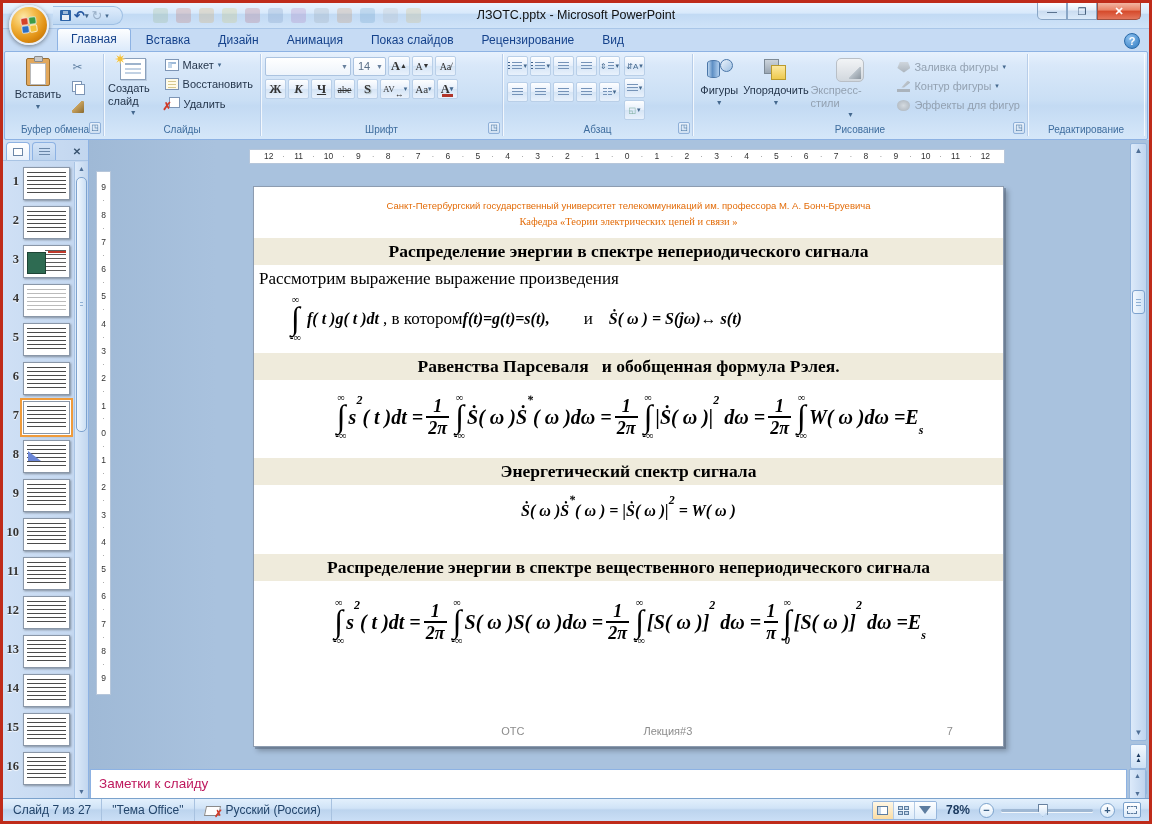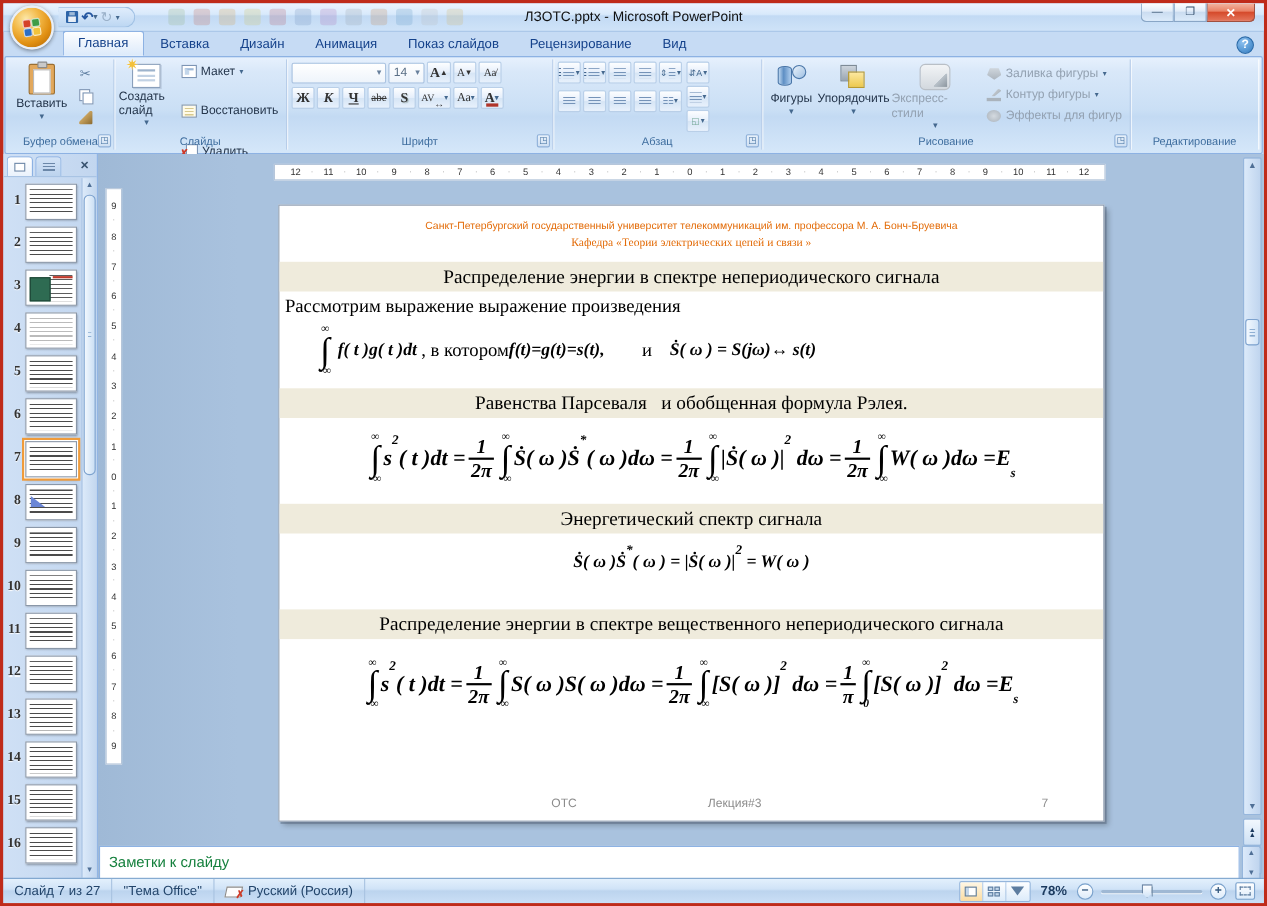--- a/index.html
+++ b/index.html
@@ -56,21 +56,21 @@
 .i-newslide{width:26px;height:22px;background:#fff;border:1px solid #8aa0bc;position:relative;box-shadow:1px 1px 0 #b9cbe0}
 .i-newslide::before{content:'✷';position:absolute;left:-7px;top:-8px;color:#f3c13a;font-size:14px;text-shadow:0 0 2px #fff}
 .i-newslide::after{content:'';position:absolute;left:4px;top:4px;right:4px;height:2px;background:#9db3cc;box-shadow:0 5px 0 #c2d2e4,0 9px 0 #c2d2e4}
 .mini-ico{width:14px;height:12px;border:1px solid #7d95b5;background:#fff;position:relative}
 .mini-ico.layout::after{content:'';position:absolute;inset:2px;border-top:2px solid #9db9d8;border-left:4px solid #c3d6ea}
 .mini-ico.reset{background:#fffbe8}
 .mini-ico.reset::after{content:'';position:absolute;inset:2px 2px 1px;background:repeating-linear-gradient(#d7c98e 0 1px,transparent 1px 3px)}
 .del-ico{position:relative;width:15px;height:13px}
 .del-ico .pg{position:absolute;right:0;top:0;width:11px;height:11px;background:#fff;border:1px solid #7d95b5}
 .del-ico .x{position:absolute;left:-2px;bottom:-3px;color:#cf3a28;font-weight:bold;font-size:11px}
-.slides-col{display:flex;flex-direction:column;gap:20px;margin-left:3px;padding-top:1px}
+.slides-col{display:flex;flex-direction:column;gap:3px;margin-left:3px;padding-top:1px}
 .font-rows{display:flex;flex-direction:column;gap:3px}
 .font-row1,.font-row2{display:flex;align-items:center;gap:2px}
 .combo{height:19px;border:1px solid #abc3e0;background:linear-gradient(#fff,#eef4fb);border-radius:2px;position:relative;display:flex;align-items:center;padding:0 13px 0 4px;font-size:11px;color:#5a6f86}
 .combo .arr{position:absolute;right:2px;top:5px;font-size:7px;color:#68809c}
 .fontname{width:86px}.fontsize{width:33px}
 .fbtn{min-width:21px;height:20px;display:flex;align-items:center;justify-content:center;border:1px solid #b9cfe8;border-radius:2px;background:linear-gradient(#fdfeff,#e6effb 48%,#d6e5f5 52%,#e8f1fc);font-family:"Liberation Serif",serif;font-size:12.5px;color:#333;padding:0 2px}
 .fbtn.b{font-weight:bold}.fbtn.i{font-style:italic;font-weight:bold}.fbtn.u{text-decoration:underline;font-weight:bold}
 .fbtn.st{text-decoration:line-through;font-size:10px}
 .fbtn.sh{text-shadow:1px 1px 1px #9aa;font-weight:bold}
 .fbtn.sp{font-size:9px;letter-spacing:0}
@@ -135,21 +135,21 @@
 .rm{flex:1;text-align:center;line-height:13px}
 .rdot{color:#8a8a8a;font-size:7px}
 .vruler{position:absolute;left:93px;top:168px;width:15px;height:524px;background:#fff;border:1px solid #b6c6da;display:flex;flex-direction:column;align-items:center;padding:3px 0;font-size:8.5px;color:#333;z-index:1}
 .vm{flex:1;display:flex;align-items:center;line-height:1}
 .vdot{color:#8a8a8a;font-size:7px;line-height:2px}
 
 
 .slide{position:absolute;left:250px;top:183px;width:751px;height:561px;background:#fff;border:1px solid #8d9cb0;box-shadow:2px 2px 0 rgba(88,104,126,.5),4px 4px 5px rgba(0,0,0,.25);font-family:"Liberation Serif",serif;z-index:1;overflow:hidden}
 .sl-h1{margin-top:13px;text-align:center;font-family:"Liberation Sans",sans-serif;font-size:9.5px;color:#e36c09}
 .sl-h2{margin-top:5px;text-align:center;font-size:10.5px;color:#e36c09}
-.band{margin-top:11px;background:#efebdc;text-align:center;font-weight:normal;font-size:17.5px;padding:3px 0;color:#000}
+.band{margin-top:11px;background:#efebdc;text-align:center;font-weight:bold;font-size:17.5px;padding:3px 0;color:#000}
 .band.b2{margin-top:4px}
 .band.b3{margin-top:4px}
 .band.b4{margin-top:17px}
 .sl-para{font-size:17px;margin:4px 0 0 5px;color:#000}
 .formula{display:flex;align-items:center;justify-content:center;color:#000}
 .f0{height:60px;justify-content:flex-start;padding-left:34px}
 .f1{height:74px}
 .f2{height:52px}
 .f3{height:82px}
 .fm{font-weight:bold;font-style:italic;font-size:16px;white-space:pre}
@@ -174,21 +174,21 @@
 
 .vscroll{position:absolute;right:2px;top:140px;width:17px;height:598px;background:linear-gradient(90deg,#dceafa,#bfd4ee);border:1px solid #96b6dc;border-radius:2px;z-index:2}
 .vs-arrow{height:14px;font-size:8px;text-align:center;color:#4f6f96;line-height:14px}
 .vs-arrow.dn{position:absolute;bottom:0;left:0;right:0}
 .vs-thumb{position:absolute;left:1px;right:1px;top:146px;height:24px;background:linear-gradient(90deg,#f4f9fe,#cfe2f6);border:1px solid #7da2ce;border-radius:3px}
 .vs-thumb::after{content:'';position:absolute;left:3px;right:3px;top:8px;height:7px;background:repeating-linear-gradient(to bottom,#8fb0d4 0 1px,transparent 1px 3px)}
 .navbtns{position:absolute;right:2px;top:741px;width:17px;z-index:2}
 .navbtn{height:25px;border:1px solid #96b6dc;background:linear-gradient(#f2f8fe,#cde0f4);display:flex;flex-direction:column;align-items:center;justify-content:center;font-size:6.5px;line-height:5px;color:#1b3a5f;margin-bottom:1px;border-radius:2px}
 
 
-.notes{position:absolute;left:87px;top:766px;right:22px;height:31px;background:#fff;border:1px solid #8db2e3;font-size:13.5px;color:#15803d;padding:6px 8px;z-index:2}
+.notes{position:absolute;left:87px;top:766px;right:22px;height:31px;background:#fff;border:1px solid #8db2e3;font-size:13.5px;color:#be185d;padding:6px 8px;z-index:2}
 .notes-scroll{position:absolute;right:3px;top:766px;width:17px;height:31px;background:linear-gradient(90deg,#dceafa,#bfd4ee);border:1px solid #96b6dc;font-size:7px;color:#4f6f96;display:flex;flex-direction:column;justify-content:space-between;align-items:center;padding:2px 0;z-index:2}
 
 
 .statusbar{position:absolute;left:0;right:0;bottom:0;height:23px;background:linear-gradient(#e3f0fc,#d0e3f7 42%,#bcd4ee 50%,#cbdff6);border-top:1px solid #7ba2cc;display:flex;align-items:center;font-size:12px;color:#23456b;z-index:5}
 .scell{padding:0 10px;border-right:1px solid #a8c2e0;height:100%;display:flex;align-items:center;gap:6px}
 .spell-ico{width:15px;height:12px;position:relative}
 .spell-ico::before{content:'';position:absolute;left:0;top:2px;width:13px;height:8px;background:#fdfdfd;border:1px solid #8a8a8a;transform:skewX(-12deg)}
 .spell-ico::after{content:'✗';position:absolute;right:-3px;bottom:-3px;color:#cf3a28;font-size:10px;font-weight:bold}
 .spacer{flex:1}
 .viewbtns{display:flex;border:1px solid #96b6dc;border-radius:2px;overflow:hidden;margin-right:9px}

